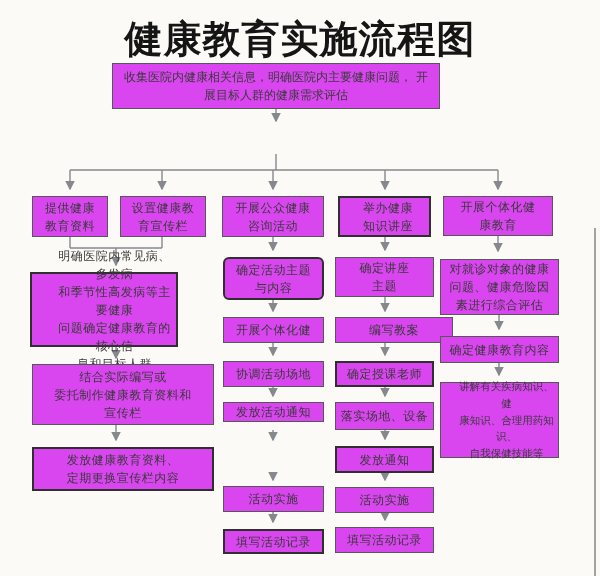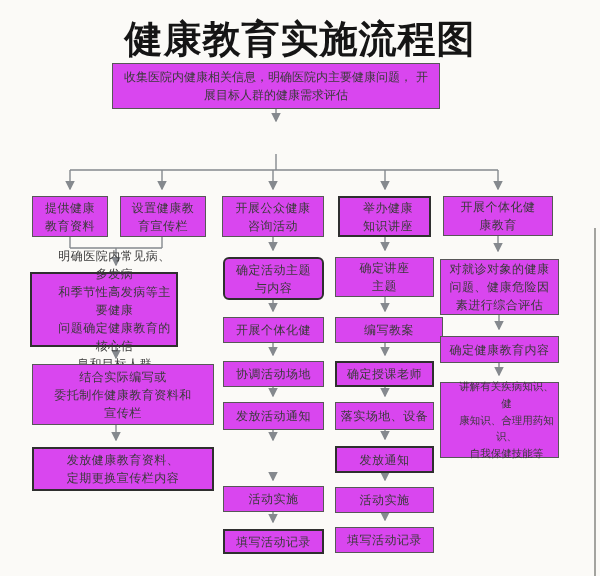--- a/index.html
+++ b/index.html
@@ -131,27 +131,27 @@
   <div class="node" style="left:32px; top:364px; width:182px; height:61px;">结合实际编写或
 委托制作健康教育资料和
 宣传栏</div>
   <div class="node bd2" style="left:32px; top:447px; width:182px; height:44px;">发放健康教育资料、
 定期更换宣传栏内容</div>
 
   <div class="node bd2" style="left:223px; top:257px; width:101px; height:43px;border-radius:6px;">确定活动主题
 与内容</div>
   <div class="node" style="left:223px; top:317px; width:101px; height:26px;">开展个体化健</div>
   <div class="node" style="left:223px; top:361px; width:101px; height:26px;">协调活动场地</div>
-  <div class="node" style="left:223px; top:402px; width:101px; height:28px;">发放活动通知</div>
+  <div class="node" style="left:223px; top:402px; width:101px; height:20px;">发放活动通知</div>
   <div class="node" style="left:223px; top:486px; width:101px; height:26px;">活动实施</div>
   <div class="node bd2" style="left:223px; top:529px; width:101px; height:25px;">填写活动记录</div>
 
   <div class="node" style="left:335px; top:257px; width:99px; height:40px;">确定讲座
 主题</div>
-  <div class="node" style="left:335px; top:317px; width:108px; height:26px;">编写教案</div>
+  <div class="node" style="left:335px; top:317px; width:118px; height:26px;">编写教案</div>
   <div class="node bd2" style="left:335px; top:361px; width:99px; height:26px;">确定授课老师</div>
   <div class="node" style="left:335px; top:402px; width:99px; height:28px;">落实场地、设备</div>
   <div class="node bd2" style="left:335px; top:446px; width:99px; height:27px;">发放通知</div>
   <div class="node" style="left:335px; top:487px; width:99px; height:26px;">活动实施</div>
   <div class="node" style="left:335px; top:527px; width:99px; height:26px;">填写活动记录</div>
 
   <div class="node" style="left:440px; top:259px; width:119px; height:56px;">对就诊对象的健康
 问题、健康危险因
 素进行综合评估</div>
   <div class="node" style="left:440px; top:336px; width:119px; height:27px;">确定健康教育内容</div>

